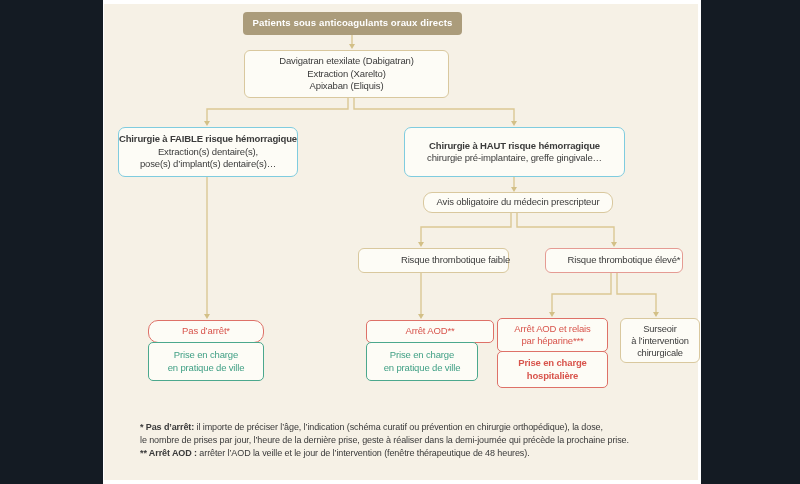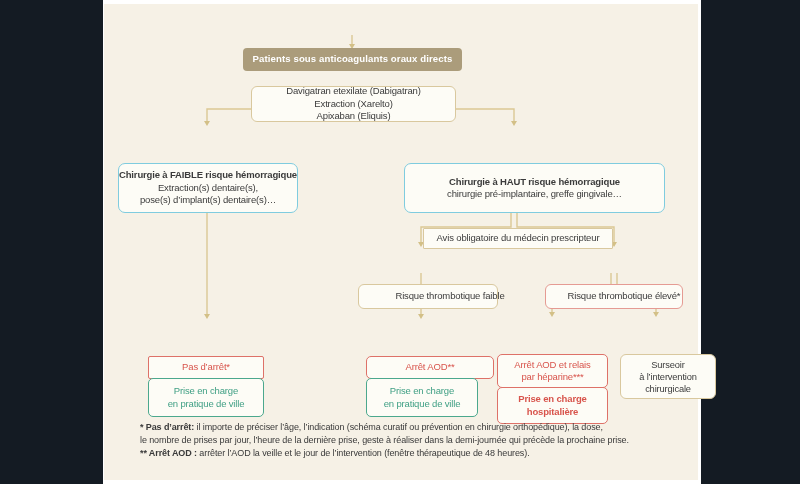--- a/index.html
+++ b/index.html
@@ -11,21 +11,21 @@
   .side-bar{position:absolute;top:0;height:484px;background:#141b23;}
   .side-bar.left{left:0;width:103px;}
   .side-bar.right{left:701px;width:99px;}
   .panel{position:absolute;left:104px;top:4px;width:594px;height:476px;background:#f6f1e6;}
 
   .box{
     position:absolute;box-sizing:border-box;
     display:flex;flex-direction:column;justify-content:center;align-items:center;
     text-align:center;font-size:9.5px;letter-spacing:-0.15px;line-height:12.5px;
     color:#3b3b3b;background:#fdfcf6;
-    border:1px solid #d9c89e;border-radius:6px;margin-top:36px;
+    border:1px solid #d9c89e;border-radius:6px;
   }
   .box div{white-space:nowrap;}
   .box .box-title{font-weight:bold;}
 
   .title-box{
     background:#ab9c7b;border:none;border-radius:4px;
     color:#ffffff;font-weight:bold;font-size:9.6px;letter-spacing:0.1px;
   }
   .blue-box{border:1.5px solid #7fccdf;border-radius:7px;}
   .red-box{border:1px solid #de7168;color:#d8544c;}
@@ -70,50 +70,50 @@
   <path d="M611 273 V294 H552 V312"></path>
     <polygon points="549,312 555,312 552,317"></polygon>
   <path d="M617 273 V294 H656 V312"></path>
     <polygon points="653,312 659,312 656,317"></polygon>
 </svg>
 
 <div class="box title-box" style="left:243px;top:12px;width:219px;height:23px;">
   <div>Patients sous anticoagulants oraux directs</div>
 </div>
 
-<div class="box" style="left:251px;top:50px;width:205px;height:36px;">
+<div class="box" style="left:244px;top:50px;width:205px;height:48px;">
   <div>Davigatran etexilate (Dabigatran)</div>
   <div>Extraction (Xarelto)</div>
   <div>Apixaban (Eliquis)</div>
 </div>
 
 <div class="box blue-box" style="left:118px;top:127px;width:180px;height:50px;">
   <div class="box-title">Chirurgie à FAIBLE risque hémorragique</div>
   <div>Extraction(s) dentaire(s),</div>
   <div>pose(s) d’implant(s) dentaire(s)…</div>
 </div>
 
-<div class="box blue-box" style="left:404px;top:127px;width:261px;height:50px;">
+<div class="box blue-box" style="left:404px;top:127px;width:221px;height:50px;">
   <div class="box-title">Chirurgie à HAUT risque hémorragique</div>
   <div>chirurgie pré-implantaire, greffe gingivale…</div>
 </div>
 
-<div class="box" style="left:423px;top:192px;width:190px;height:21px;border-radius:1px;">
+<div class="box" style="left:423px;top:192px;width:190px;height:21px;border-radius:9px;">
   <div>Avis obligatoire du médecin prescripteur</div>
 </div>
 
-<div class="box" style="left:358px;top:248px;width:140px;height:25px;padding-left:44px;">
+<div class="box" style="left:358px;top:248px;width:151px;height:25px;padding-left:44px;">
   <div>Risque thrombotique faible</div>
 </div>
 
 <div class="box pink-box" style="left:545px;top:248px;width:138px;height:25px;">
   <div>Risque thrombotique élevé*</div>
 </div>
 
-<div class="box red-box" style="left:148px;top:320px;width:116px;height:23px;border-radius:2px;">
+<div class="box red-box" style="left:148px;top:320px;width:116px;height:23px;border-radius:10px;">
   <div>Pas d’arrêt*</div>
 </div>
 
 <div class="box green-box" style="left:148px;top:342px;width:116px;height:39px;border-radius:5px;">
   <div>Prise en charge</div>
   <div>en pratique de ville</div>
 </div>
 
 <div class="box red-box" style="left:366px;top:320px;width:128px;height:23px;border-radius:5px;">
   <div>Arrêt AOD**</div>
@@ -127,21 +127,21 @@
 <div class="box red-box" style="left:497px;top:318px;width:111px;height:34px;border-radius:5px;">
   <div>Arrêt AOD et relais</div>
   <div>par héparine***</div>
 </div>
 
 <div class="box red-box" style="left:497px;top:351px;width:111px;height:37px;border-radius:5px;">
   <div class="bold-red">Prise en charge</div>
   <div class="bold-red">hospitalière</div>
 </div>
 
-<div class="box" style="left:620px;top:318px;width:96px;height:45px;font-size:9.3px;line-height:12px;">
+<div class="box" style="left:620px;top:318px;width:80px;height:45px;font-size:9.3px;line-height:12px;">
   <div>Surseoir</div>
   <div>à l’intervention</div>
   <div>chirurgicale</div>
 </div>
 
 <div class="footnotes">
   <div class="fn-line">
     <span class="fn-lead">* Pas d’arrêt:</span><span> il importe de préciser l’âge, l’indication (schéma curatif ou prévention en chirurgie orthopédique), la dose,</span>
   </div>
   <div class="fn-line">

